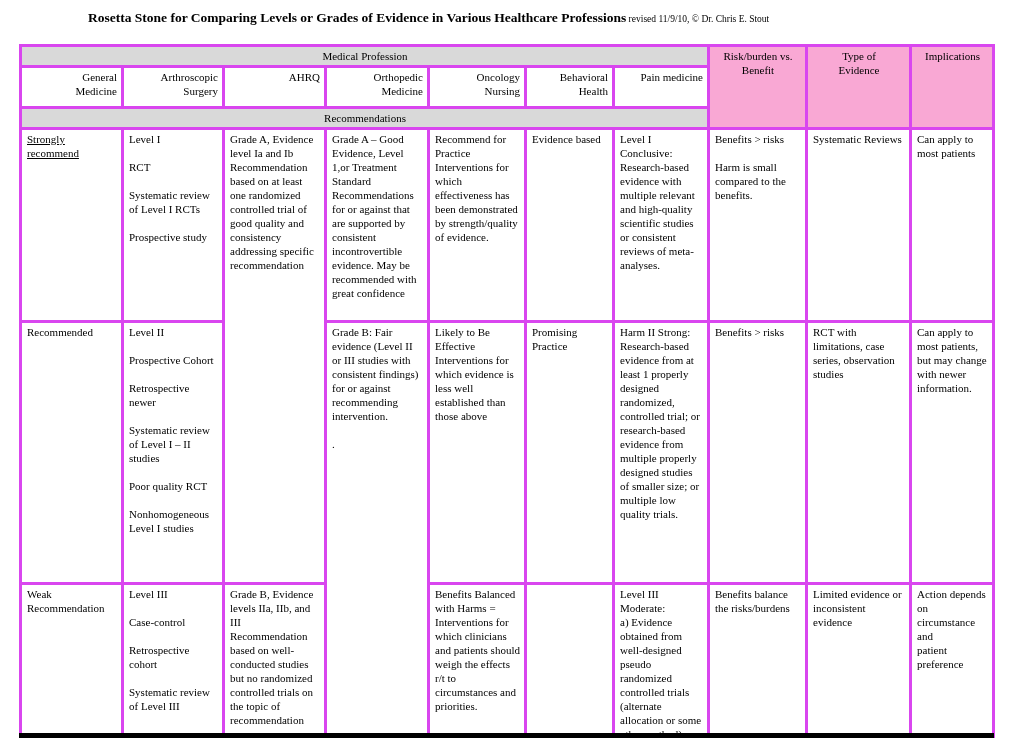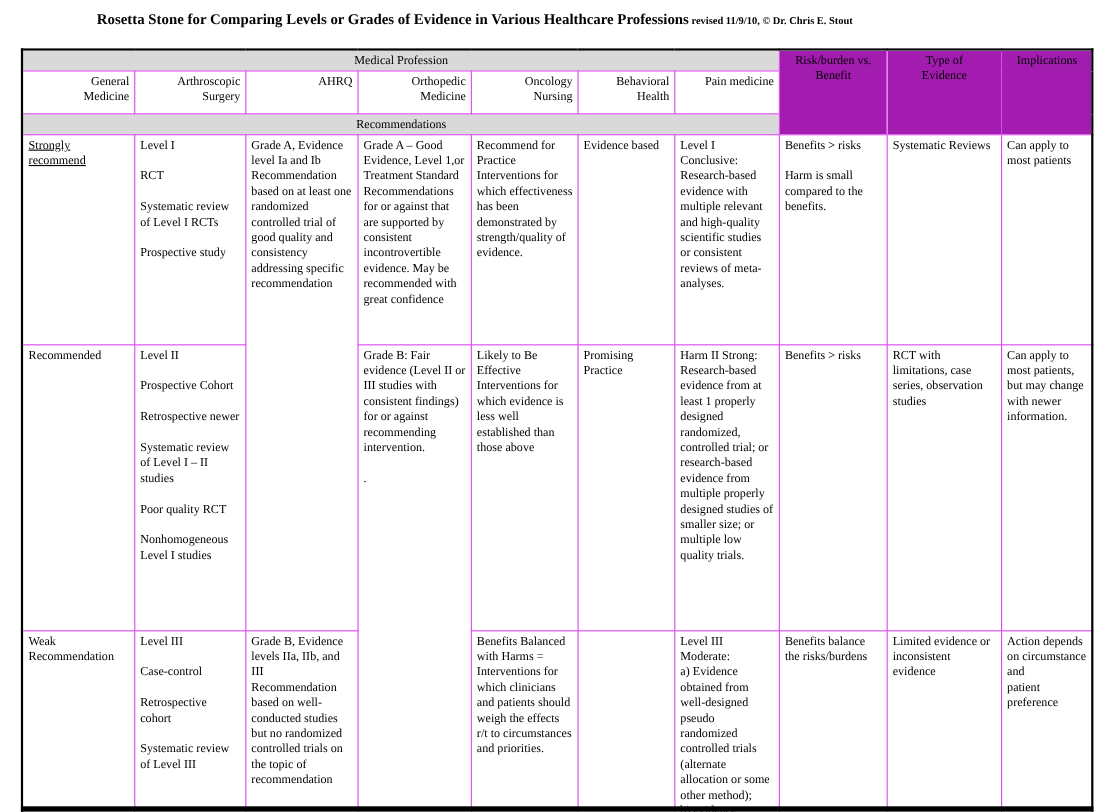--- a/index.html
+++ b/index.html
@@ -3,34 +3,34 @@
 <meta charset="utf-8">
 <style>
   html,body{margin:0;padding:0;}
   body{
     width:1012px;height:738px;background:#ffffff;position:relative;overflow:hidden;
     font-family:"Liberation Serif","DejaVu Serif",serif;color:#000;
   }
   .title{
     position:absolute;top:10px;left:88px;font-size:13.5px;font-weight:bold;white-space:nowrap;
   }
-  .title .suffix{font-size:9.5px;font-weight:bold;}
+  .title .suffix{font-size:9.5px;font-weight:normal;}
   table.rosetta{
     position:absolute;left:19px;top:44px;width:973px;
     border-collapse:collapse;table-layout:fixed;
     border:2px solid #000;
   }
   table.rosetta td{
-    border:1px solid #d946ef;vertical-align:top;
+    border:3px solid #d946ef;vertical-align:top;
     padding:2px 4px 2px 5px;
     font-size:11px;line-height:14px;overflow:hidden;
   }
   td.band{background:#d9d9d9;text-align:center;font-size:12px;padding:0 2px;height:14px;line-height:14px;}
   td.subhdr{text-align:right;font-size:11.5px;height:34px;white-space:pre-line;padding-top:1px;}
-  td.sidehdr{background:#a21caf;text-align:center;font-size:11.5px;white-space:pre-line;padding-top:2px;margin-left:47px;}
+  td.sidehdr{background:#f9a8d4;text-align:center;font-size:11.5px;white-space:pre-line;padding-top:2px;margin-left:47px;}
   tr.r1 > td.rowanchor{height:186px;text-decoration:underline;}
   tr.r2 > td.rowanchor{height:255px;margin-left:12px;}
   tr.r3 > td.rowanchor{height:200px;}
   td p{margin:0;}
   td p.gap{margin-top:14px;}
   .u{}
   .bottom-bar{position:absolute;left:19px;top:733px;width:975px;height:5px;background:#000;}
 </style>
 </head>
 <body>

